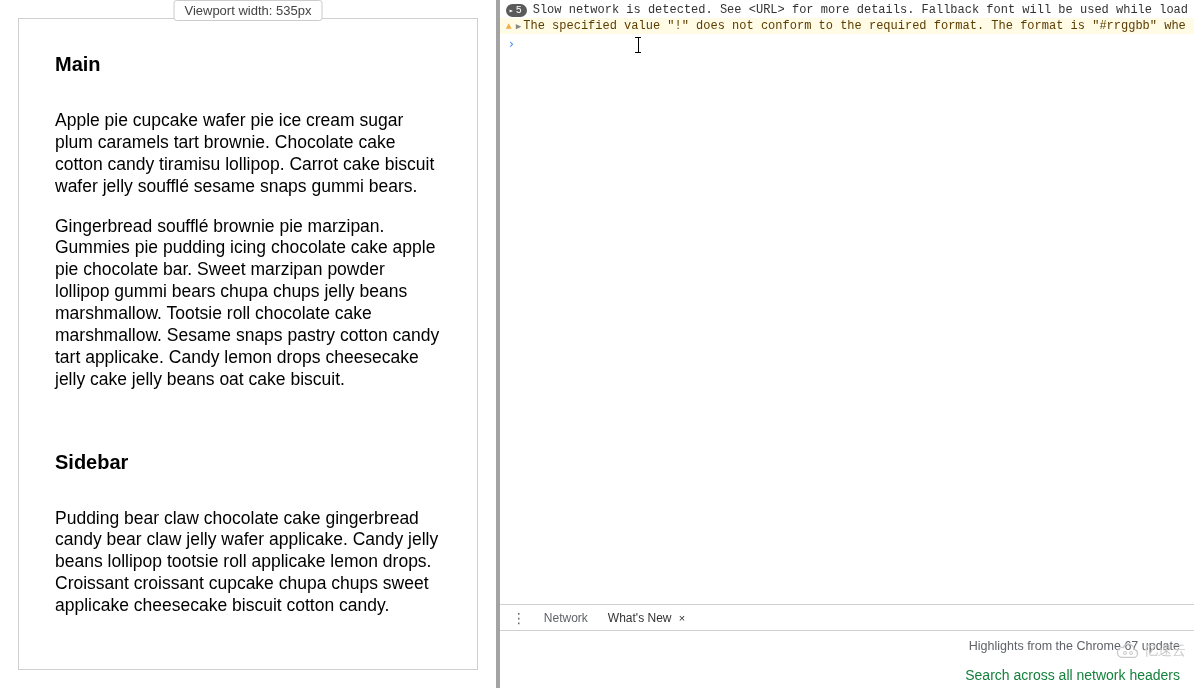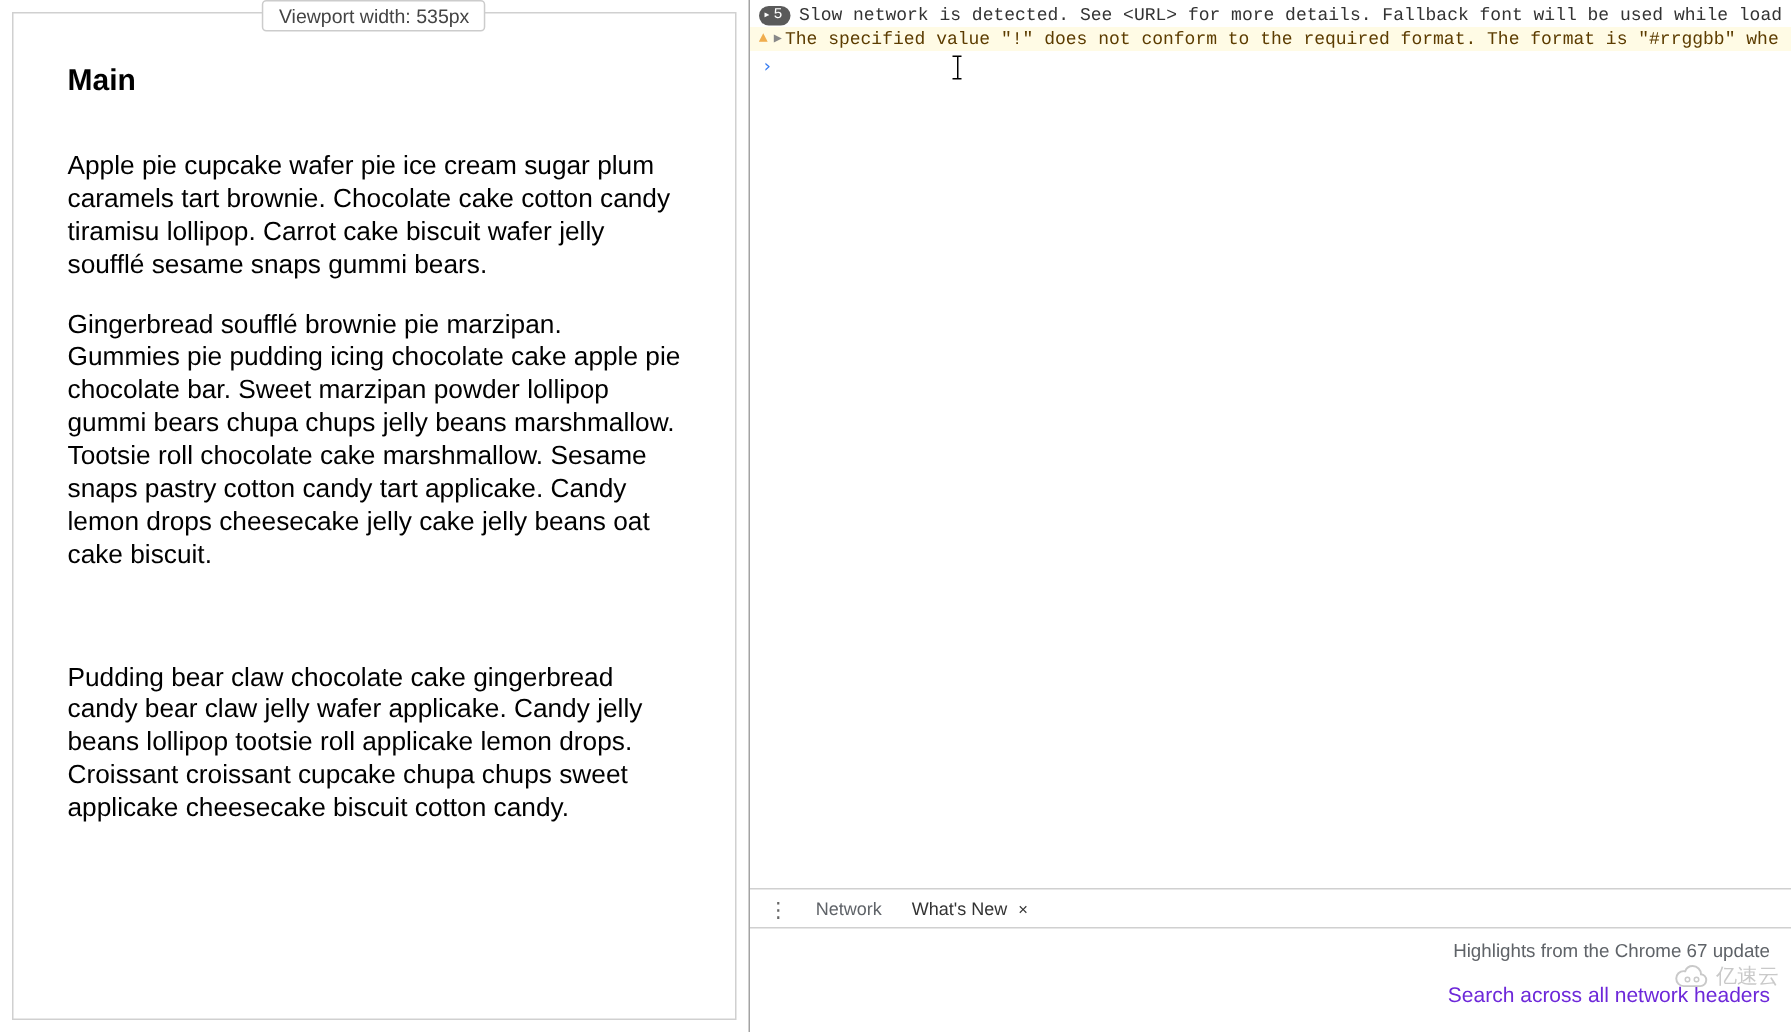--- a/index.html
+++ b/index.html
@@ -14,22 +14,22 @@
     .container {
       display: flex;
       width: 100%;
       height: 100%;
     }
     
     .left-panel {
       width: 545px;
       height: 100%;
       position: relative;
-      border-right: 1px solid #a3a3a3;
-      padding: 8px;
+      border-right: 4px solid #a3a3a3;
+      padding: 18px;
     }
     .viewport-badge {
       position: absolute;
       top: 0;
       left: 50%;
       transform: translateX(-50%);
       background: #fff;
       border: 1px solid #ccc;
       border-radius: 3px;
       padding: 2px 10px;
@@ -153,23 +153,23 @@
       padding: 8px 14px 2px 14px;
       font-size: 12.5px;
       color: #5f6368;
       text-align: right;
     }
     .drawer-highlight {
       color: #5f6368;
       margin-bottom: 14px;
     }
     .drawer-section-title {
-      color: #6d28d9;
+      color: #15803d;
       font-size: 14px;
-      margin-bottom: 15px;
+      margin-bottom: 3px;
     }
     .drawer-section-sub {
       color: #999;
       font-size: 12.5px;
     }
     
     .watermark {
       position: absolute;
       right: 8px;
       bottom: 28px;
@@ -214,20 +214,21 @@
 
 <div class="container">
 
   <div class="left-panel">
     <div class="viewport-badge">Viewport width: 535px</div>
     <div class="content-frame">
       <h2 class="section-heading">Main</h2>
       <p class="section-text">Apple pie cupcake wafer pie ice cream sugar plum caramels tart brownie. Chocolate cake cotton candy tiramisu lollipop. Carrot cake biscuit wafer jelly soufflé sesame snaps gummi bears.</p>
       <p class="section-text">Gingerbread soufflé brownie pie marzipan. Gummies pie pudding icing chocolate cake apple pie chocolate bar. Sweet marzipan powder lollipop gummi bears chupa chups jelly beans marshmallow. Tootsie roll chocolate cake marshmallow. Sesame snaps pastry cotton candy tart applicake. Candy lemon drops cheesecake jelly cake jelly beans oat cake biscuit.</p>
       <div class="spacer"></div>
+      <h2 class="section-heading">Sidebar</h2>
       <p class="section-text">Pudding bear claw chocolate cake gingerbread candy bear claw jelly wafer applicake. Candy jelly beans lollipop tootsie roll applicake lemon drops. Croissant croissant cupcake chupa chups sweet applicake cheesecake biscuit cotton candy.</p>
     </div>
   </div>
 
   <div class="right-panel">
     <div class="console-area">
       <div class="console-row info-row">
         <span class="badge-count">5</span>
         <span>Slow network is detected. See &lt;URL&gt; for more details. Fallback font will be used while load</span>
       </div>

